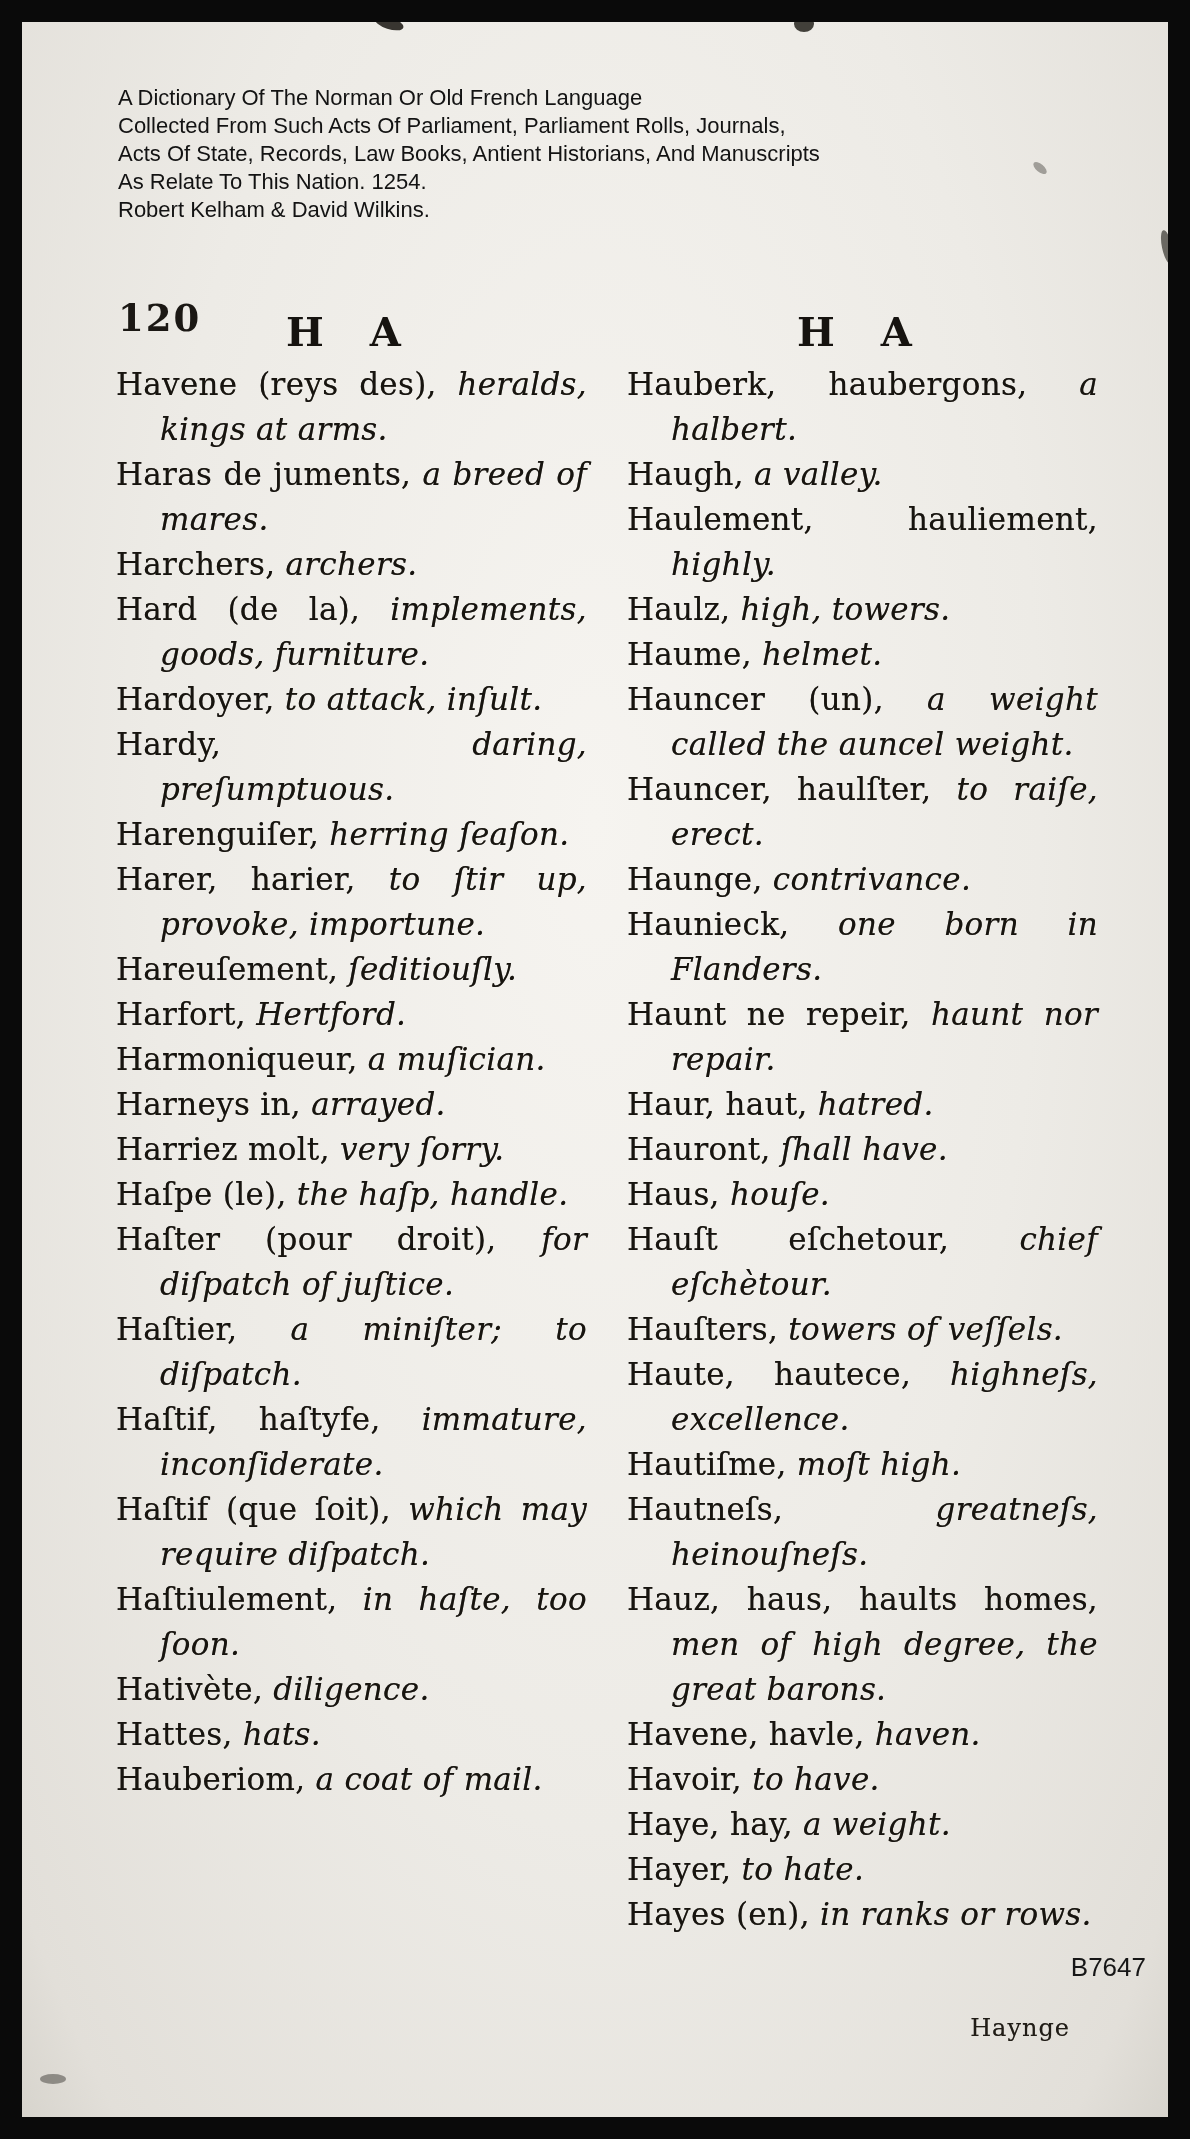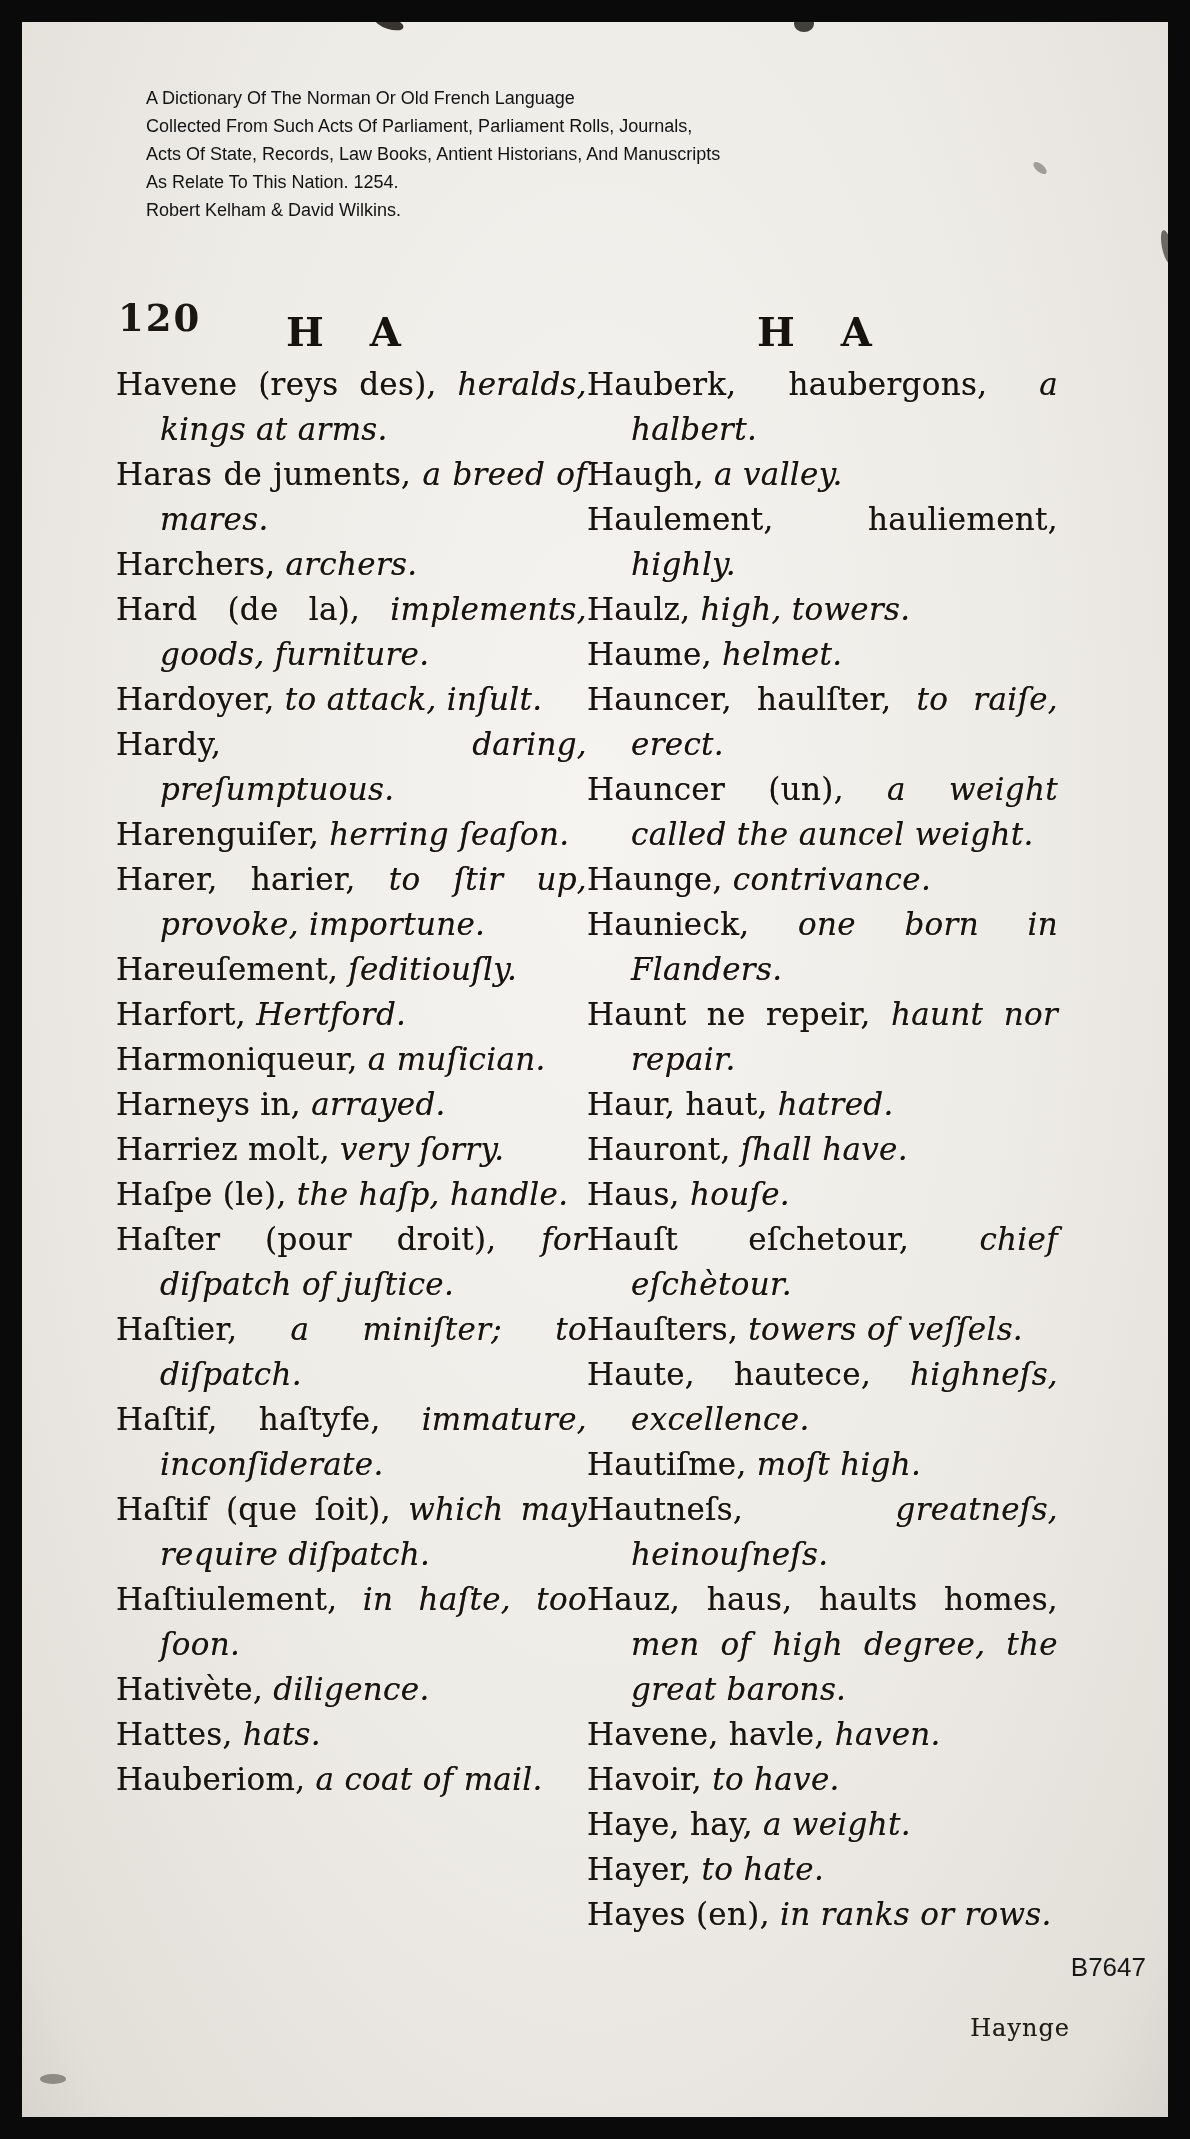--- a/index.html
+++ b/index.html
@@ -15,29 +15,29 @@
   .page{
     width:100%;height:100%;
     background:radial-gradient(ellipse at 50% 38%, #f6f4f0 0%, #edebe6 55%, #e2dfd9 92%, #d7d4cd 100%);
     position:relative;
     overflow:hidden;
   }
   
   .annot{
     position:absolute;top:62px;left:96px;right:80px;
     font-family:"Liberation Sans", sans-serif;
-    font-size:18px;line-height:28px;color:#131313;margin-left:28px;
+    font-size:22px;line-height:28px;color:#131313;
   }
   .annot div{white-space:nowrap;}
   
   .body{
     position:absolute;top:268px;left:94px;
     width:982px;
   }
-  .columns{display:flex;}
+  .columns{display:flex;gap:40px;}
   .column{width:471px;box-sizing:border-box;}
   .colhead{
     position:relative;height:72px;
     text-align:center;
   }
   .pagenum{
     position:absolute;left:2px;top:6px;
     font-size:37px;font-weight:bold;color:#1b1814;
     letter-spacing:2px;
   }
@@ -160,23 +160,23 @@
   <p class="entry"><span class="term">Hauberk, haubergons,</span> <span class="def">a halbert.</span></p>
 
   <p class="entry"><span class="term">Haugh,</span> <span class="def">a valley.</span></p>
 
   <p class="entry"><span class="term">Haulement, hauliement,</span> <span class="def">highly.</span></p>
 
   <p class="entry"><span class="term">Haulz,</span> <span class="def">high, towers.</span></p>
 
   <p class="entry"><span class="term">Haume,</span> <span class="def">helmet.</span></p>
 
+  <p class="entry"><span class="term">Hauncer (un),</span> <span class="def">a weight called the auncel weight.</span></p>
+
   <p class="entry"><span class="term">Hauncer, haulſter,</span> <span class="def">to raiſe, erect.</span></p>
-
-  <p class="entry"><span class="term">Hauncer (un),</span> <span class="def">a weight called the auncel weight.</span></p>
 
   <p class="entry"><span class="term">Haunge,</span> <span class="def">contrivance.</span></p>
 
   <p class="entry"><span class="term">Haunieck,</span> <span class="def">one born in Flanders.</span></p>
 
   <p class="entry"><span class="term">Haunt ne repeir,</span> <span class="def">haunt nor repair.</span></p>
 
   <p class="entry"><span class="term">Haur, haut,</span> <span class="def">hatred.</span></p>
 
   <p class="entry"><span class="term">Hauront,</span> <span class="def">ſhall have.</span></p>

